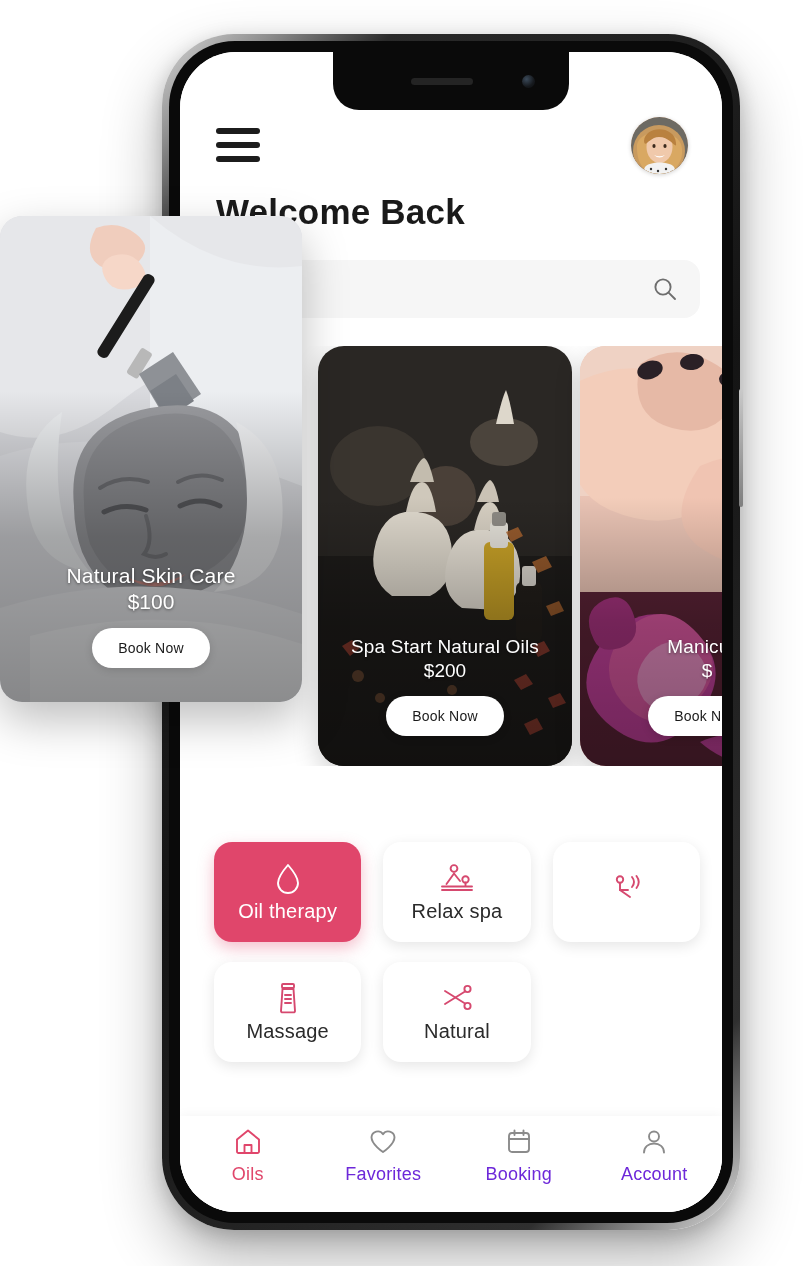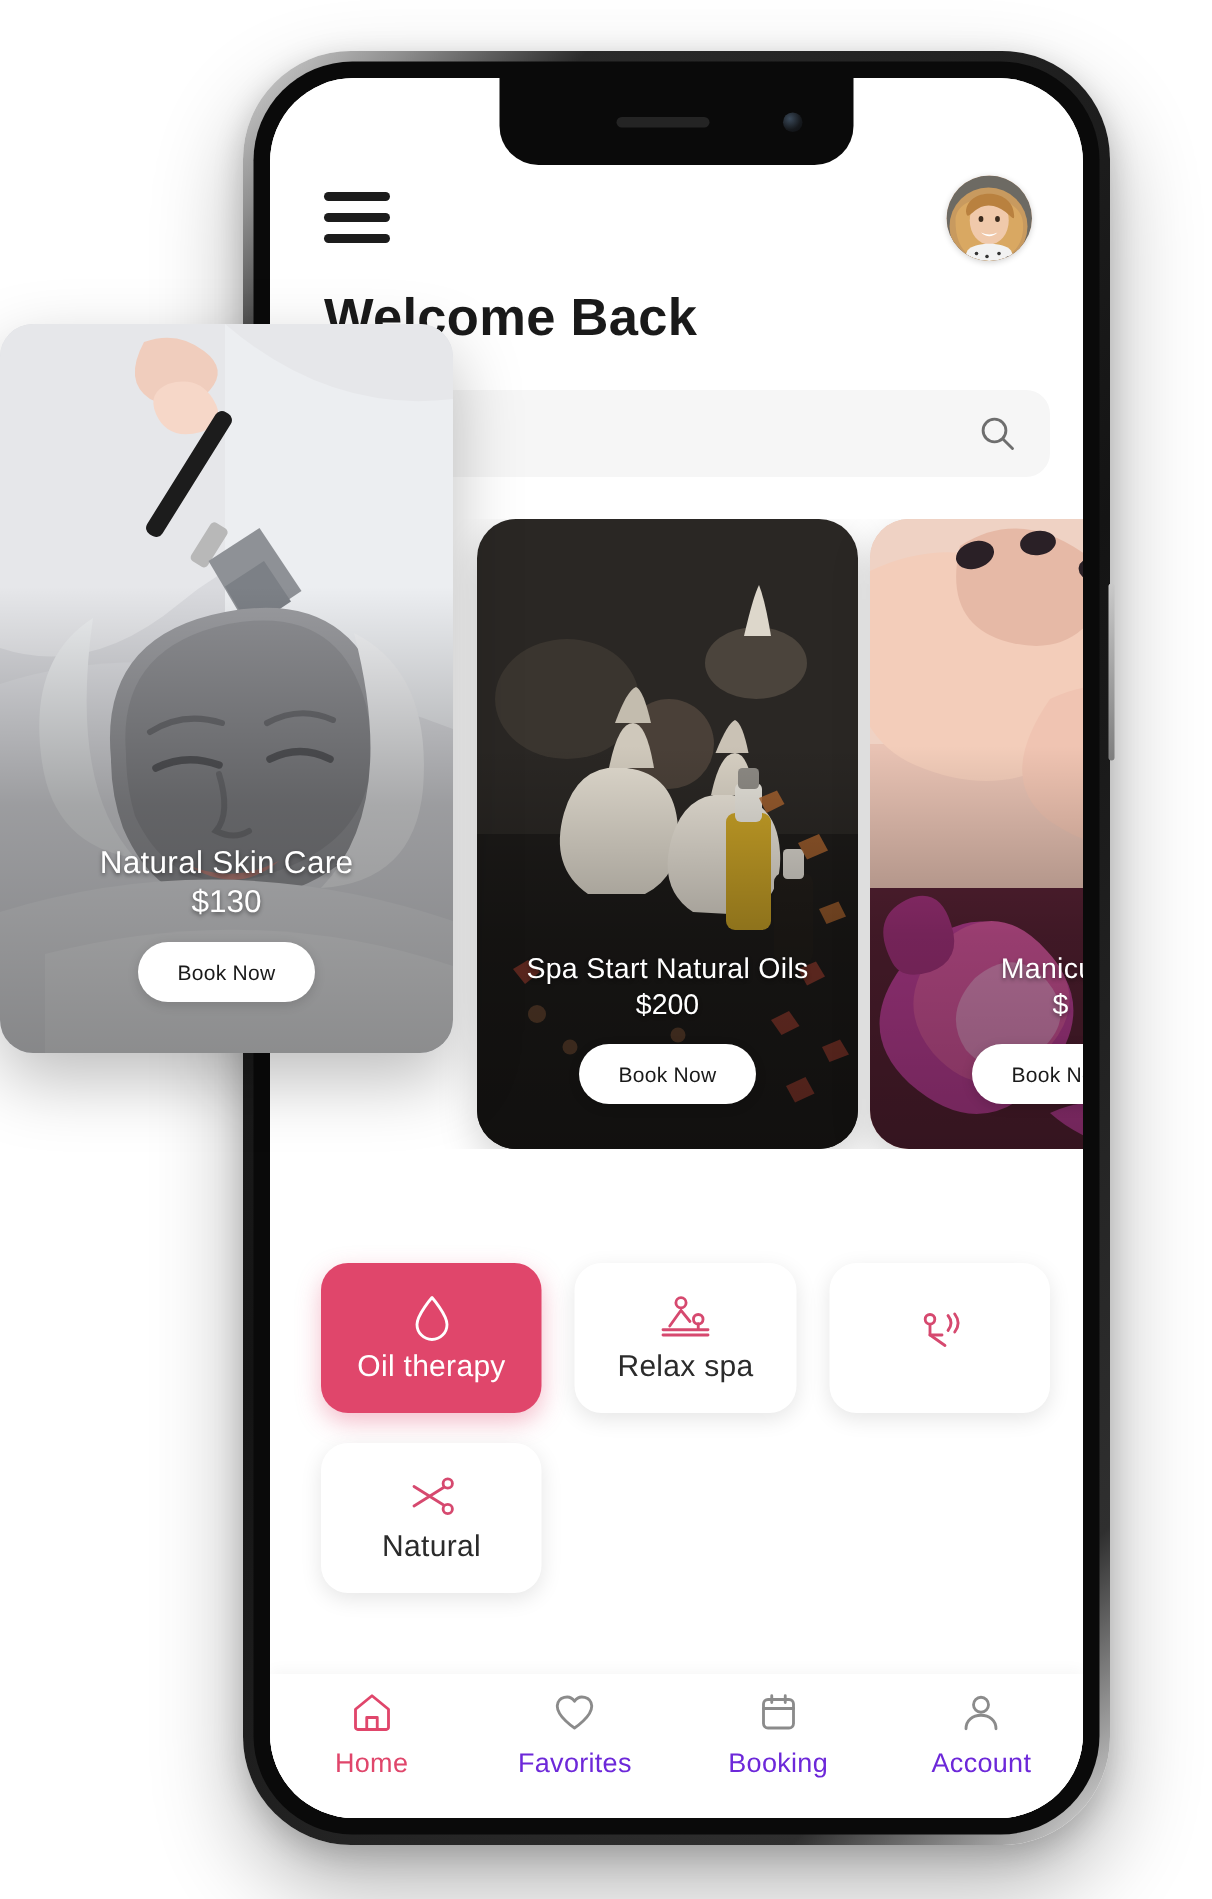--- a/index.html
+++ b/index.html
@@ -377,20 +377,30 @@
                   <circle cx="10" cy="6.5" r="3.2"></circle>
                   <path d="M10 10 L10 17 L20 24"></path>
                   <path d="M10 17 L18 17"></path>
                   <path d="M22 4 q4 5 0 10"></path>
                   <path d="M26.5 3 q4.5 6 0 12"></path>
                 </svg>
               </span>
               <span class="cat-label"></span>
             </div>
 
+            <div class="cat-item">
+              <span class="cat-icon">
+                <svg width="24" height="32" viewBox="0 0 24 32" fill="none" stroke="#D6496F" stroke-width="1.9" stroke-linejoin="round">
+                  <rect x="6" y="2" width="12" height="4" rx="1"></rect>
+                  <path d="M6.5 7 L17.5 7 L19 29 a1.4 1.4 0 0 1 -1.4 1.4 L6.4 30.4 A1.4 1.4 0 0 1 5 29 Z"></path>
+                  <path d="M9 13 H15 M9 17 H15 M9 21 H15" stroke-linecap="round"></path>
+                </svg>
+              </span>
+              <span class="cat-label">Massage</span>
+            </div>
 
             <div class="cat-item">
               <span class="cat-icon">
                 <svg width="34" height="32" viewBox="0 0 34 32" fill="none" stroke="#D6496F" stroke-width="1.9" stroke-linecap="round">
                   <circle cx="27.5" cy="7" r="3.1"></circle>
                   <circle cx="27.5" cy="24" r="3.1"></circle>
                   <path d="M25 9.5 L5 22"></path>
                   <path d="M25 21.5 L5 9"></path>
                 </svg>
               </span>
@@ -401,21 +411,21 @@
 
           <div class="bottom-nav">
 
             <div class="nav-item active">
               <span>
                 <svg width="28" height="27" viewBox="0 0 28 27" fill="none" stroke="#E0466B" stroke-width="1.9" stroke-linejoin="round">
                   <path d="M3 11.5 L14 2.5 L25 11.5 V23.5 a1.5 1.5 0 0 1 -1.5 1.5 H4.5 A1.5 1.5 0 0 1 3 23.5 Z"></path>
                   <path d="M10.5 25 V17 h7 v8"></path>
                 </svg>
               </span>
-              <span class="nav-label">Home</span>
+              <span class="nav-label">Oils</span>
             </div>
 
             <div class="nav-item">
               <span>
                 <svg width="28" height="27" viewBox="0 0 28 27" fill="none" stroke="#8b8b8b" stroke-width="1.9" stroke-linejoin="round">
                   <path d="M14 24 C14 24 2.5 16.5 2.5 9.3 A6.3 6.3 0 0 1 14 6.2 A6.3 6.3 0 0 1 25.5 9.3 C25.5 16.5 14 24 14 24 Z"></path>
                 </svg>
               </span>
               <span class="nav-label">Favorites</span>
             </div>
@@ -471,19 +481,19 @@
       <path d="M146 300 q8 26 -2 38 q12 6 22 0" stroke="#76777b" stroke-width="4" fill="none" stroke-linecap="round"></path>
       <path d="M124 360 q30 14 62 -2 q-28 24 -62 2 Z" fill="#c88b84"></path>
       <path d="M62 196 q-44 28 -34 96 q8 56 62 64 q-44 -48 -28 -160 Z" fill="#eceef0"></path>
       <path d="M236 206 q52 26 46 104 q-6 62 -68 66 q52 -54 22 -170 Z" fill="#f1f2f4"></path>
       <path d="M0 392 q150 -46 302 6 V486 H0 Z" fill="#e8e9ec"></path>
       <path d="M30 420 q140 -36 272 8 V486 H30 Z" fill="#f1f2f4"></path>
     </svg>
     <div class="promo-shade"></div>
     <div class="promo-body">
       <div class="promo-title">Natural Skin Care</div>
-      <div class="promo-price">$130</div>
+      <div class="promo-price">$100</div>
       <button class="book-btn">Book Now</button>
     </div>
   </div>
 
 
 </div>
 
 </body></html>

